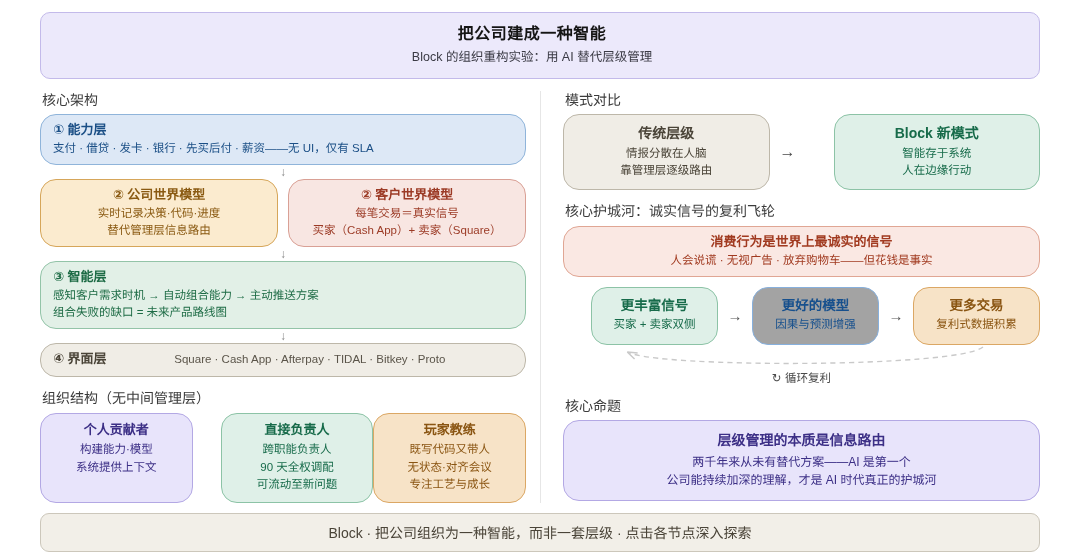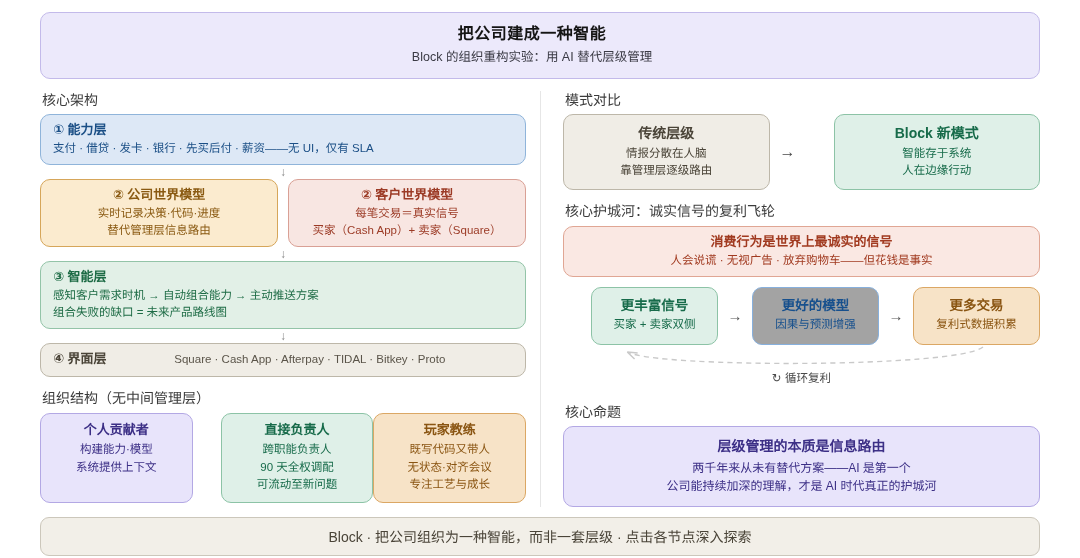--- a/index.html
+++ b/index.html
@@ -41,21 +41,21 @@
   .col-left  { width: 500px; padding-right: 14px; }
   .col-right { width: 500px; padding-left: 22px; border-left: 1px solid #e6e6e6; }
 
   .sect-label {
     font-size: 14px; color: #3c3c3c; margin: 0 0 5px 2px; line-height: 1.3;
   }
   .sect-label.gap { margin-top: 12px; }
 
   
   .card {
-    border-radius: 10px;
+    border-radius: 16px;
     border: 1px solid #ccc;
     padding: 6px 12px 7px 12px;
     position: relative;
   }
   .card-title { font-weight: bold; font-size: 13px; line-height: 1.45; }
   .card-line  { font-size: 11.5px; line-height: 1.5; }
 
   
   .v-blue   { background:#dde8f6; border-color:#8fb4da; }
   .v-blue   .card-title, .v-blue   .card-line   { color:#1b4f86; }
@@ -261,21 +261,21 @@
           </div>
         </div>
 
         <svg class="loop-svg" viewBox="0 0 460 26" preserveAspectRatio="none">
           <path d="M405 1 C 380 22, 90 22, 62 6" fill="none" stroke="#c9c9c9" stroke-width="1.4" stroke-dasharray="5,4"></path>
           <path d="M62 6 L 72 7 M62 6 L 69 13" fill="none" stroke="#c9c9c9" stroke-width="1.4"></path>
         </svg>
         <div class="loop-label">↻ 循环复利</div>
       </div>
 
-      <div class="sect-label gap" style="margin-top:18px;">核心命题</div>
+      <div class="sect-label gap" style="margin-top:12px;">核心命题</div>
 
       <div class="card v-violet thesis">
         <div class="card-title">层级管理的本质是信息路由</div>
         <div class="card-line">两千年来从未有替代方案——AI 是第一个</div>
         <div class="card-line">公司能持续加深的理解，才是 AI 时代真正的护城河</div>
       </div>
 
     </div>
   </div>
 

